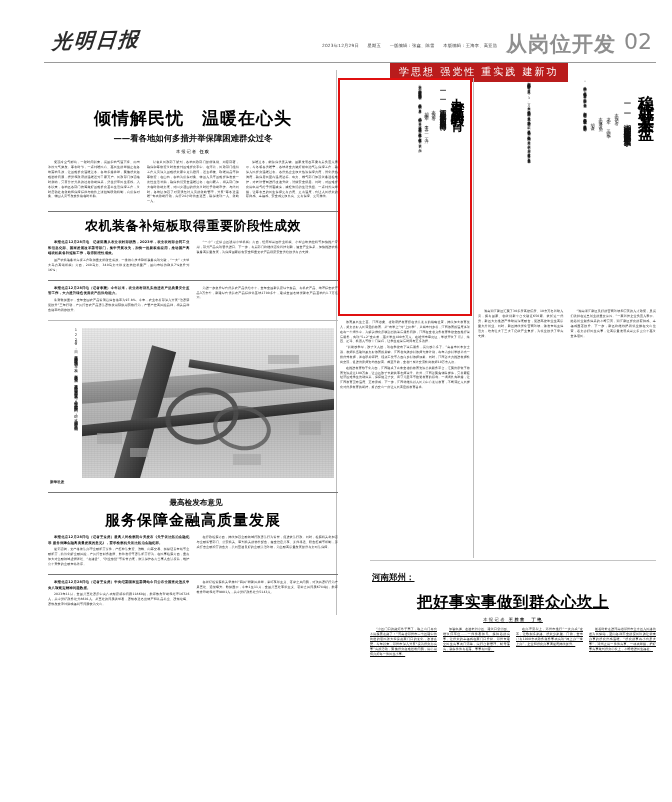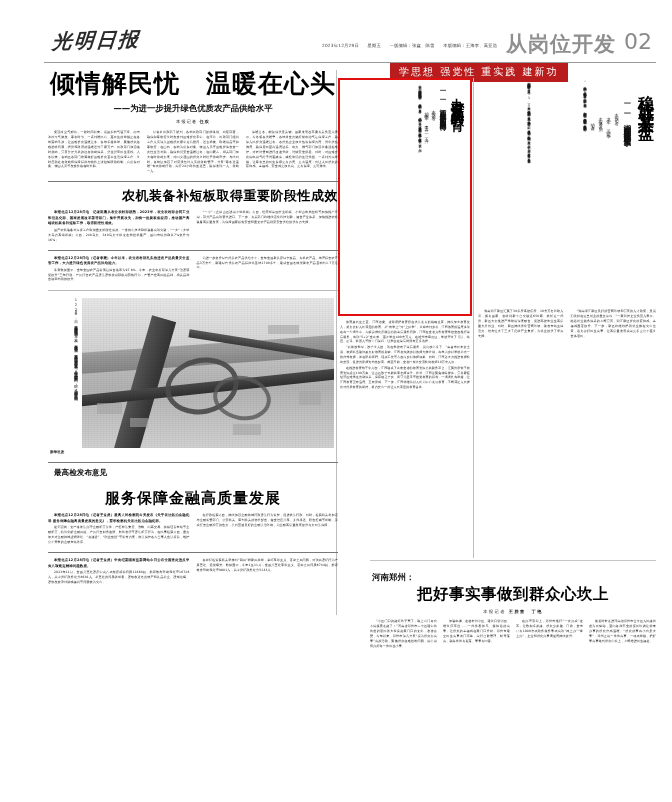--- a/index.html
+++ b/index.html
@@ -43,58 +43,58 @@
     font-size:3.05px;line-height:1.62;color:#1a1a1a;text-align:justify;
     letter-spacing:.15px;
   }
   .body-col p{margin:0 0 1px 0;text-indent:6px;}
 
   
   .left-zone{position:absolute;left:48px;top:70px;width:290px;}
 
   .hl-main{
     font-family:"DejaVu Serif","Liberation Serif",serif;
-    font-weight:700;font-size:25px;color:#000;text-align:center;
-    letter-spacing:1px;line-height:1.12;white-space:nowrap;
+    font-weight:700;font-size:17px;color:#000;text-align:center;
+    letter-spacing:1px;line-height:1.12;white-space:nowrap;margin-top:39px;
   }
   .hl-sub{
     font-family:"DejaVu Serif","Liberation Serif",serif;
     font-size:8.4px;color:#111;text-align:center;margin-top:5px;font-weight:700;
   }
   .byline{
     font-size:4.3px;color:#222;text-align:center;margin-top:5px;letter-spacing:1px;
   }
   .byline b{font-weight:700;}
 
   .cols3{display:flex;gap:7px;margin-top:6px;}
   .cols3 > div{flex:1;}
   .cols2{display:flex;gap:7px;margin-top:5px;}
   .cols2 > div{flex:1;}
 
   .rule{height:1px;background:#b9b9b9;margin:7px 0 6px;}
   .rule-dark{height:1px;background:#777;margin:6px 0 5px;}
 
   .hl-2{
     font-family:"DejaVu Serif","Liberation Serif",serif;
-    font-weight:700;font-size:13px;text-align:right;color:#000;
+    font-weight:700;font-size:13px;text-align:center;color:#000;
     letter-spacing:.5px;white-space:nowrap;
   }
   .hl-2b{
     font-family:"DejaVu Serif","Liberation Serif",serif;
     font-weight:700;font-size:13.5px;text-align:center;color:#000;
     letter-spacing:0px;white-space:nowrap;
   }
   .hl-shoulder{
     font-family:"DejaVu Serif","Liberation Serif",serif;
-    font-weight:700;font-size:7.6px;color:#111;text-align:left;margin-left:6px;
+    font-weight:700;font-size:7.6px;color:#111;text-align:center;margin-left:6px;
   }
   .hl-3{
     font-family:"DejaVu Serif","Liberation Serif",serif;
     font-weight:700;font-size:15px;text-align:center;color:#000;letter-spacing:1px;
-    margin-top:11px;white-space:nowrap;
+    margin-top:3px;white-space:nowrap;
   }
   .dateline{
     font-size:3.4px;font-weight:700;color:#111;
   }
 
   
   .photo-wrap{position:relative;margin-top:7px;display:flex;gap:4px;}
   .photo-caption{
     width:30px;font-size:3.6px;line-height:1.5;color:#161616;
     writing-mode:vertical-rl;text-orientation:upright;
@@ -207,29 +207,29 @@
   .banner{
     position:absolute;left:390px;top:63px;
     background:#b91c1c;color:#fff;font-family:"DejaVu Serif","Liberation Serif",serif;
     font-weight:400;font-size:10px;letter-spacing:2px;padding:2px 9px 3px;
   }
 
   
   .vline{position:absolute;width:1px;background:#bdbdbd;}
 
   
-  .br-zone{position:absolute;left:370px;top:572px;width:286px;}
+  .br-zone{position:absolute;left:370px;top:572px;width:286px;text-decoration:underline;}
   .br-shoulder{
     font-family:"DejaVu Serif","Liberation Serif",serif;
     font-weight:700;font-size:8.5px;color:#111;margin-left:2px;
   }
   .br-title{
     font-family:"DejaVu Serif","Liberation Serif",serif;
     font-weight:700;font-size:15.5px;color:#000;text-align:center;
-    letter-spacing:.5px;margin-top:0;white-space:nowrap;
+    letter-spacing:.5px;margin-top:8px;white-space:nowrap;
   }
   .br-byline{font-size:4.2px;text-align:center;margin-top:4px;letter-spacing:1.5px;color:#222;}
 
   .col4{display:flex;gap:6px;margin-top:5px;}
   .col4 > div{flex:1;}
 
   .hline{height:1px;background:#c4c4c4;}
 </style>
 </head>
 <body>
@@ -251,21 +251,21 @@
 
   <div class="banner">学思想 强党性 重实践 建新功</div>
 
   <div class="vline" style="left:336px;top:70px;height:545px;"></div>
   <div class="vline" style="left:473px;top:78px;height:480px;"></div>
   <div class="hline" style="position:absolute;left:370px;top:560px;width:286px;"></div>
 
   <div class="left-zone">
 
     <div class="hl-main">倾情解民忧　温暖在心头</div>
-    <div class="hl-sub">——为进一步提升绿色优质农产品供给水平</div>
+    <div class="hl-sub">——看各地如何多措并举保障困难群众过冬</div>
     <div class="byline">
       <span>本报记者</span>
       <b>任欢</b>
     </div>
 
     <div class="cols3">
       <div class="body-col">
           <p>受强冷空气影响，一段时间以来，我国多地气温下降、雨雪冰冻天气频发。寒冬时节，一系列暖民心、惠民生的举措正在各地落地见效，让困难群众温暖过冬。各地多措并举，聚焦群众急难愁盼问题，把党和政府的温暖送到千家万户。民政部门加强临时救助，完善分层分类的社会救助体系，兜住兜牢民生底线。入冬以来，各地区各部门统筹做好困难群众基本生活保障工作，及时启动社会救助和保障标准与物价上涨挂钩联动机制，向低保对象、特困人员等发放价格临时补贴。</p>
         </div>
       <div class="body-col">

